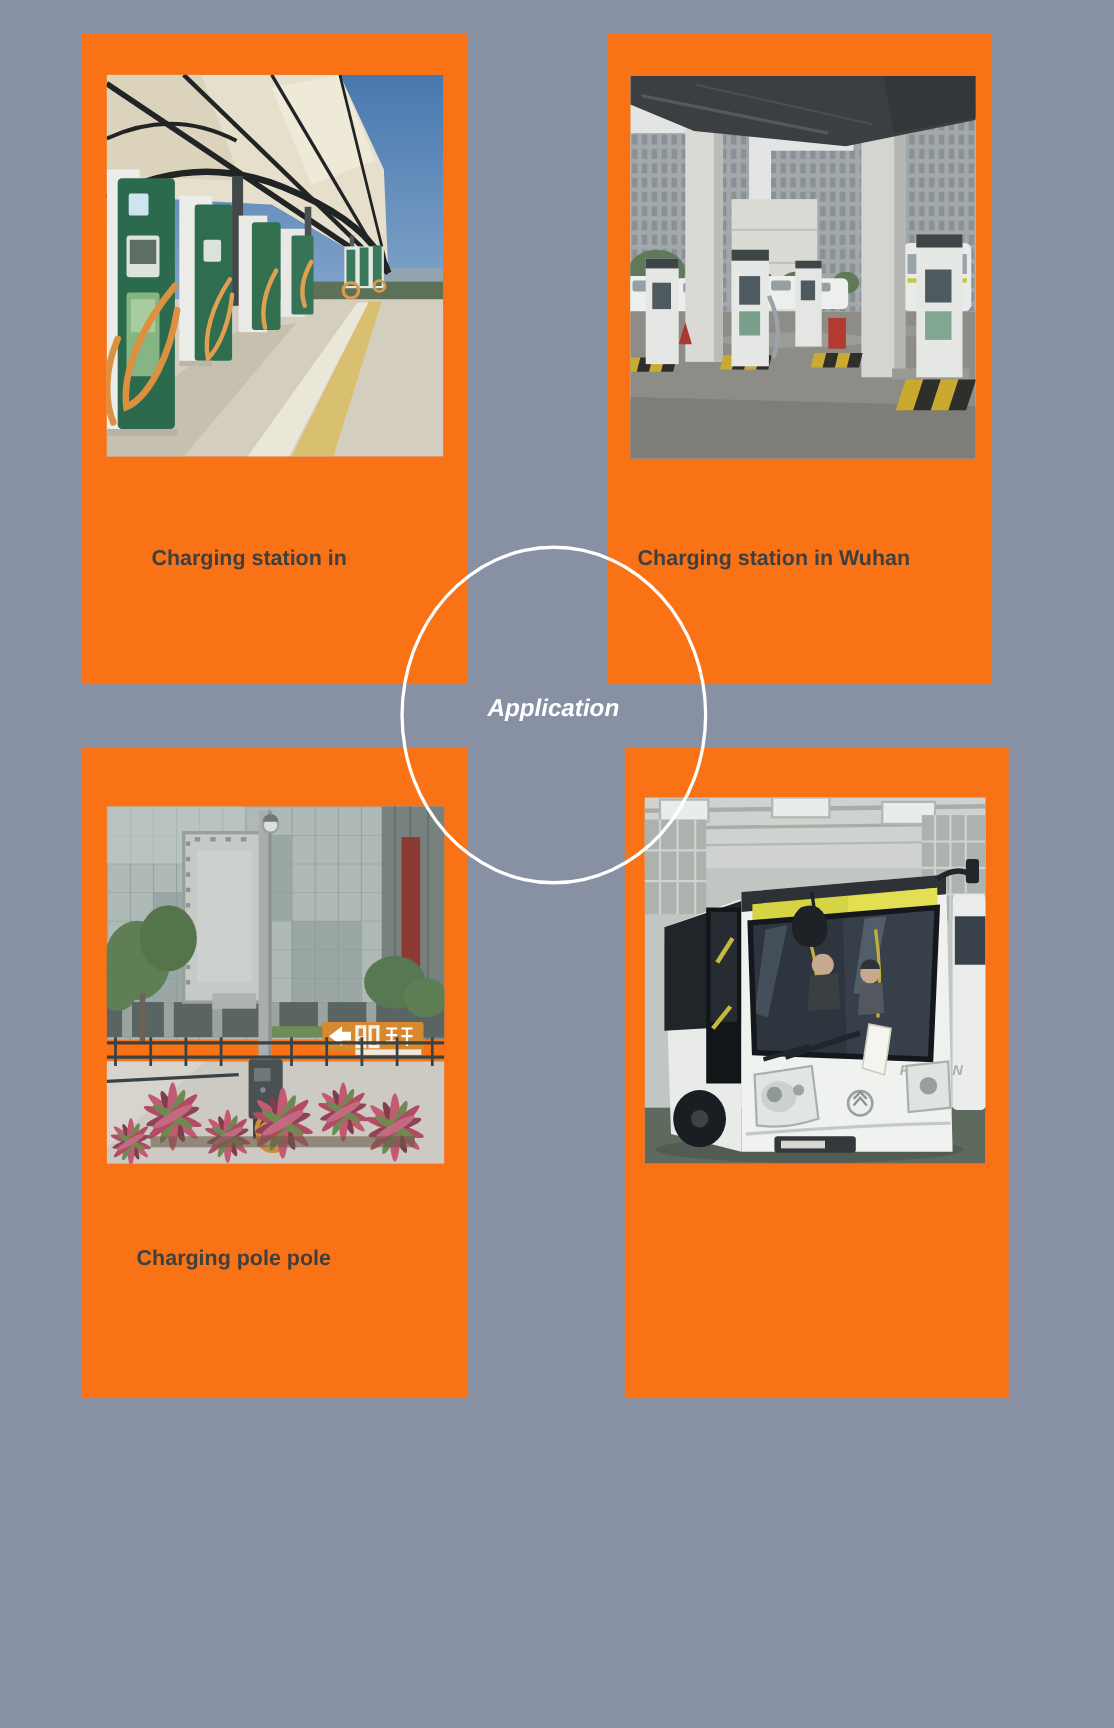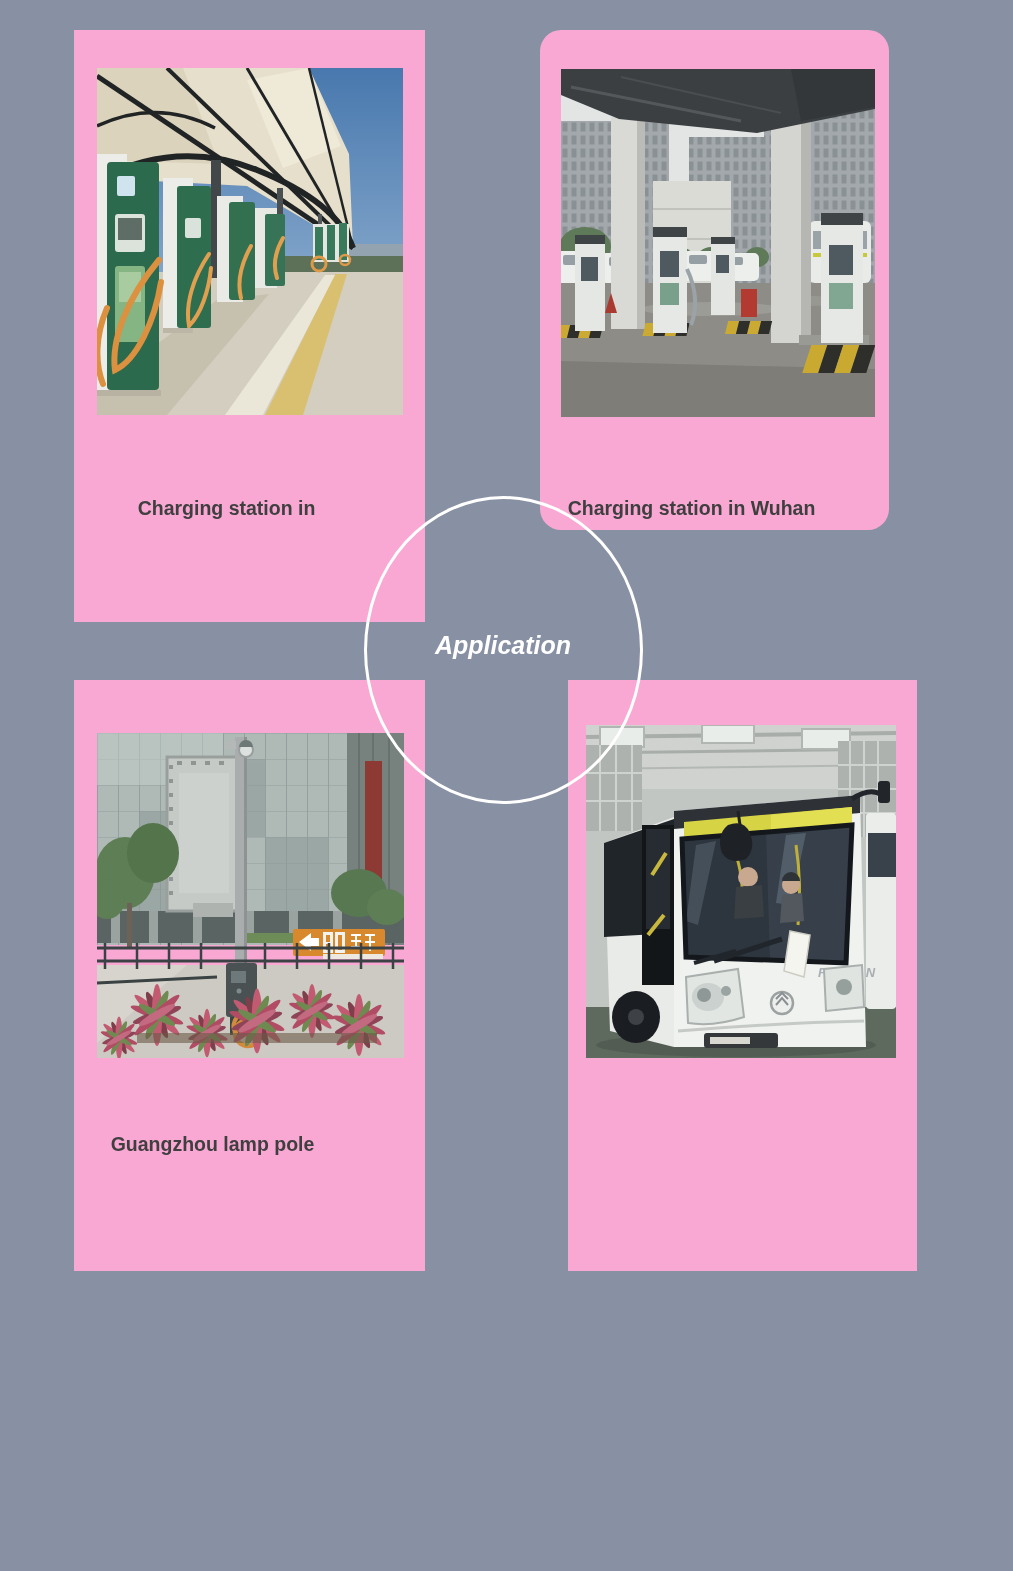--- a/index.html
+++ b/index.html
@@ -1,42 +1,42 @@
 <!DOCTYPE html>
 <html><head>
 <meta charset="utf-8">
 <style>
   html,body{margin:0;padding:0;}
   body{
     width:1013px;height:1571px;position:relative;overflow:hidden;
     background:#8890A3;
     font-family:"Liberation Sans", sans-serif;
   }
-  .card{position:absolute;background:#f9a8d4;}
+  .card{position:absolute;background:#f97316;}
   #card-guangzhou{left:74px;top:30px;width:351px;height:592px;}
-  #card-wuhan{left:540px;top:30px;width:349px;height:500px;border-radius:21px;}
+  #card-wuhan{left:552px;top:30px;width:349px;height:592px;}
   #card-lamp-pole{left:74px;top:680px;width:351px;height:591px;}
   #card-ebus{left:568px;top:680px;width:349px;height:591px;}
   .photo{position:absolute;display:block;}
   .caption{
     position:absolute;left:0;width:100%;text-align:center;
     font-weight:bold;font-size:19.5px;line-height:29px;color:#3F3F3F;
   }
   .caption.top-row{top:464px;}
   .caption.bottom-row{top:450px;}
   .shift-a{transform:translateX(-23px);}
   .shift-b{transform:translateX(-37px);}
   #app-ring{
     position:absolute;left:364px;top:496px;width:279px;height:308px;
     border:3px solid #FFFFFF;border-radius:50%;box-sizing:border-box;
     pointer-events:none;
   }
   #app-label{
     position:absolute;left:358px;top:631px;width:290px;text-align:center;
-    font-size:25px;font-weight:bold;font-style:italic;color:#FFFFFF;
+    font-size:22px;font-weight:bold;font-style:italic;color:#FFFFFF;
     pointer-events:none;
   }
 </style>
 </head>
 <body>
 
 <div class="card" id="card-guangzhou">
   <svg class="photo" style="left:23px;top:38px" width="306" height="347" viewBox="0 0 306 347" role="img">
     <defs>
       <linearGradient id="sky1" x1="0" y1="0" x2="0" y2="1">
@@ -313,21 +313,21 @@
     <path d="M140,284 q-7,10 0,17" stroke="#D28A3C" stroke-width="4" fill="none"></path>
     <use href="#clus" transform="translate(60,282) scale(1.15)"></use>
     <use href="#clus" transform="translate(110,300) scale(0.9)"></use>
     <use href="#clus" transform="translate(160,288) scale(1.2)"></use>
     <use href="#clus" transform="translate(215,278) scale(1.0)"></use>
     <use href="#clus" transform="translate(262,292) scale(1.15)"></use>
     <use href="#clus" transform="translate(22,305) scale(0.8)"></use>
     <rect x="40" y="300" width="240" height="10" fill="#6A5A48" opacity="0.6"></rect>
   </svg>
   <div class="caption bottom-row shift-b">
-    <div>Guangzhou lamp pole</div>
+    <div>Charging pole pole</div>
   </div>
 </div>
 
 <div class="card" id="card-ebus">
   <svg class="photo" style="left:18px;top:45px" width="310" height="333" viewBox="0 0 310 333" role="img">
     <rect width="310" height="333" fill="#C2C6C2"></rect>
     <rect width="310" height="64" fill="#CFD2CE"></rect>
     <line x1="0" y1="12" x2="310" y2="8" stroke="#A9ADA9" stroke-width="4"></line>
     <line x1="0" y1="28" x2="310" y2="24" stroke="#A9ADA9" stroke-width="3"></line>
     <line x1="0" y1="44" x2="310" y2="40" stroke="#B4B8B4" stroke-width="2"></line>

